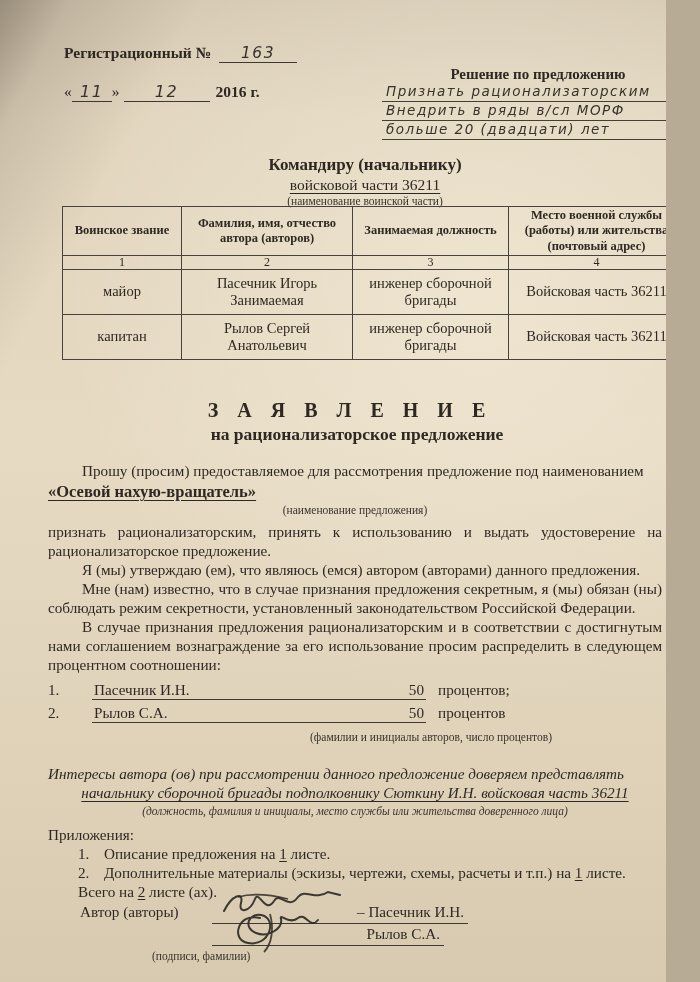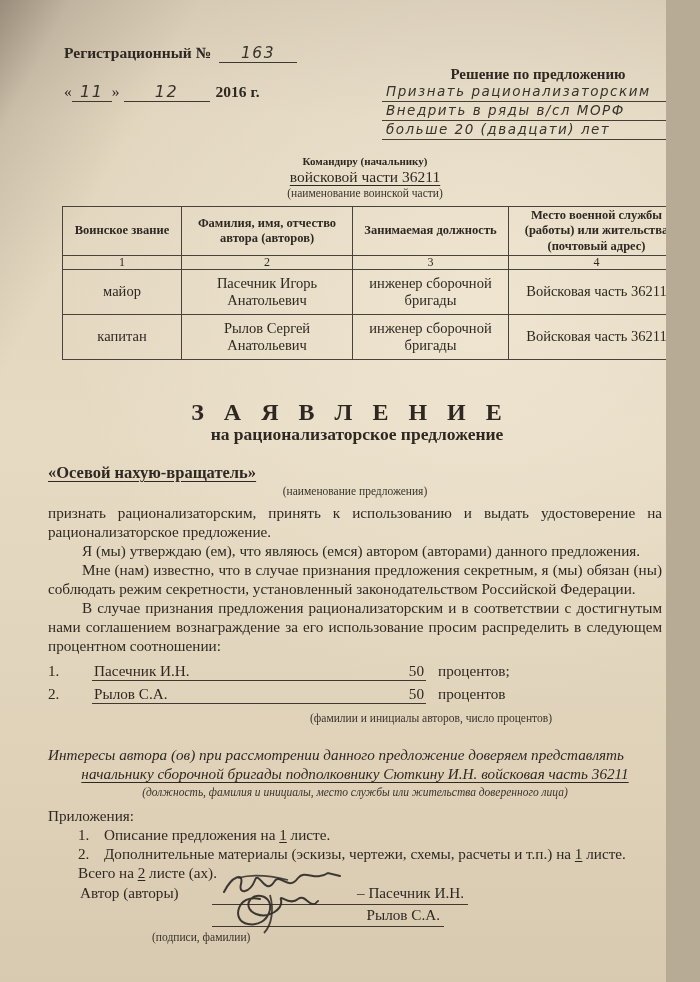--- a/index.html
+++ b/index.html
@@ -34,38 +34,38 @@
   
   .decision{left:382px;top:66px;width:312px;}
   .decision-title{font-size:15px;text-align:center;}
   .dec-line{
     display:block;border-bottom:1.6px solid #453e35;
     font-size:13.5px;line-height:17.5px;height:18px;
     white-space:nowrap;overflow:hidden;padding-left:4px;
   }
   
   .addressee{left:175px;top:155px;width:380px;text-align:center;}
-  .addr-1{font-size:11px;}
+  .addr-1{font-size:17px;}
   .addr-2{font-size:15.5px;text-decoration:underline;text-underline-offset:3px;margin-top:1px;}
   .addr-cap{margin-top:1px;}
   
   table.authors{
     left:62px;top:206px;position:absolute;
     border-collapse:collapse;table-layout:fixed;width:622px;
   }
   table.authors td{
     border:1.5px solid #49423a;text-align:center;vertical-align:middle;
     padding:1px 3px;
   }
   td.hcell{font-weight:bold;font-size:12.5px;line-height:1.22;height:40px;}
   tr.numrow td{font-size:12px;height:13px;line-height:13px;padding:0;}
   tr.datarow td{font-size:14.5px;line-height:1.15;}
   tr.datarow{height:45px;}
   
-  .doc-title{left:0;top:399px;width:700px;text-align:center;font-size:24px;letter-spacing:7px;}
+  .doc-title{left:0;top:399px;width:700px;text-align:center;font-size:20px;letter-spacing:7px;}
   .doc-subtitle{left:0;top:424px;width:700px;text-align:center;font-size:17.5px;margin-left:7px;}
   
   .body-flow{left:48px;top:461px;width:614px;font-size:15.2px;line-height:19px;}
   .body-flow p{margin:0;text-align:justify;}
   .ind{text-indent:34px;}
   .prop-name{font-size:16.5px;font-weight:bold;text-decoration:underline;text-underline-offset:3px;margin-top:2px;}
   .prop-cap{text-align:center;margin-bottom:2px;}
   .share-list{margin-top:6px;}
   .share-row{display:flex;align-items:baseline;height:23px;}
   .share-no{width:44px;}
@@ -133,37 +133,38 @@
       <td class="hcell">Место военной службы (работы) или жительства (почтовый адрес)</td>
     </tr>
     <tr class="numrow">
       <td>1</td>
       <td>2</td>
       <td>3</td>
       <td>4</td>
     </tr>
     <tr class="datarow">
       <td>майор</td>
-      <td>Пасечник Игорь Анатольевич</td>
+      <td>Пасечник Игорь Занимаемая</td>
       <td>инженер сборочной бригады</td>
       <td>Войсковая часть 36211</td>
     </tr>
     <tr class="datarow">
       <td>капитан</td>
       <td>Рылов Сергей Анатольевич</td>
       <td>инженер сборочной бригады</td>
       <td>Войсковая часть 36211</td>
     </tr>
   </tbody>
     </table>
 
   <div class="abs doc-title b">З А Я В Л Е Н И Е</div>
   <div class="abs doc-subtitle b">на рационализаторское предложение</div>
 
   <div class="abs body-flow">
+    <p class="ind">Прошу (просим) предоставляемое для рассмотрения предложение под наименованием</p>
     <div class="prop-name">«Осевой нахую-вращатель»</div>
     <div class="caption prop-cap">(наименование предложения)</div>
     <p>признать рационализаторским, принять к использованию и выдать удостоверение на рационализаторское предложение.</p>
     <p class="ind">Я (мы) утверждаю (ем), что являюсь (емся) автором (авторами) данного предложения.</p>
     <p class="ind">Мне (нам) известно, что в случае признания предложения секретным, я (мы) обязан (ны) соблюдать режим секретности, установленный законодательством Российской Федерации.</p>
     <p class="ind">В случае признания предложения рационализаторским и в соответствии с достигнутым нами соглашением вознаграждение за его использование просим распределить в следующем процентном соотношении:</p>
 
     <div class="share-list">
       <div class="share-row">
         <span class="share-no">1.</span>

